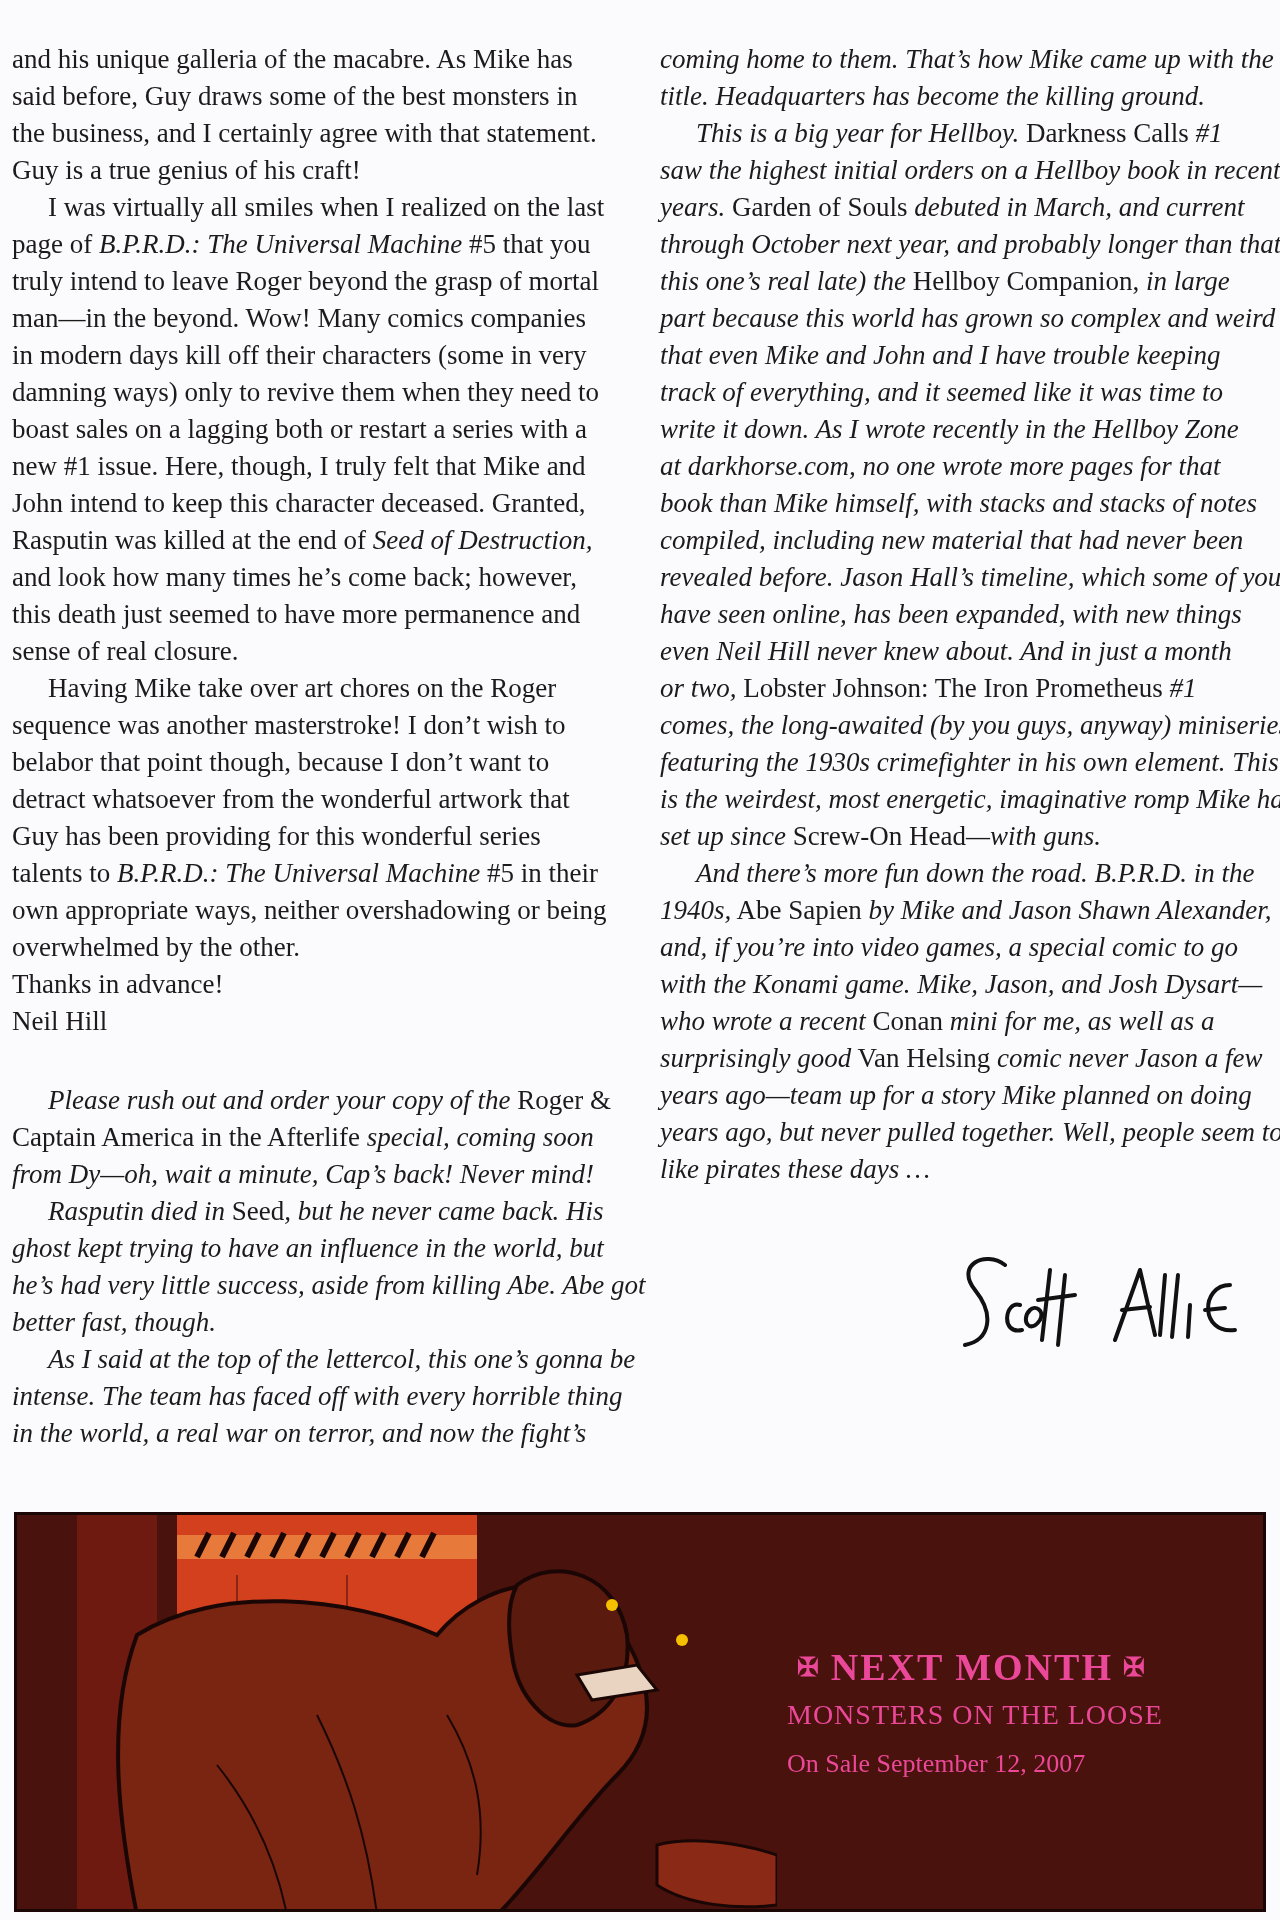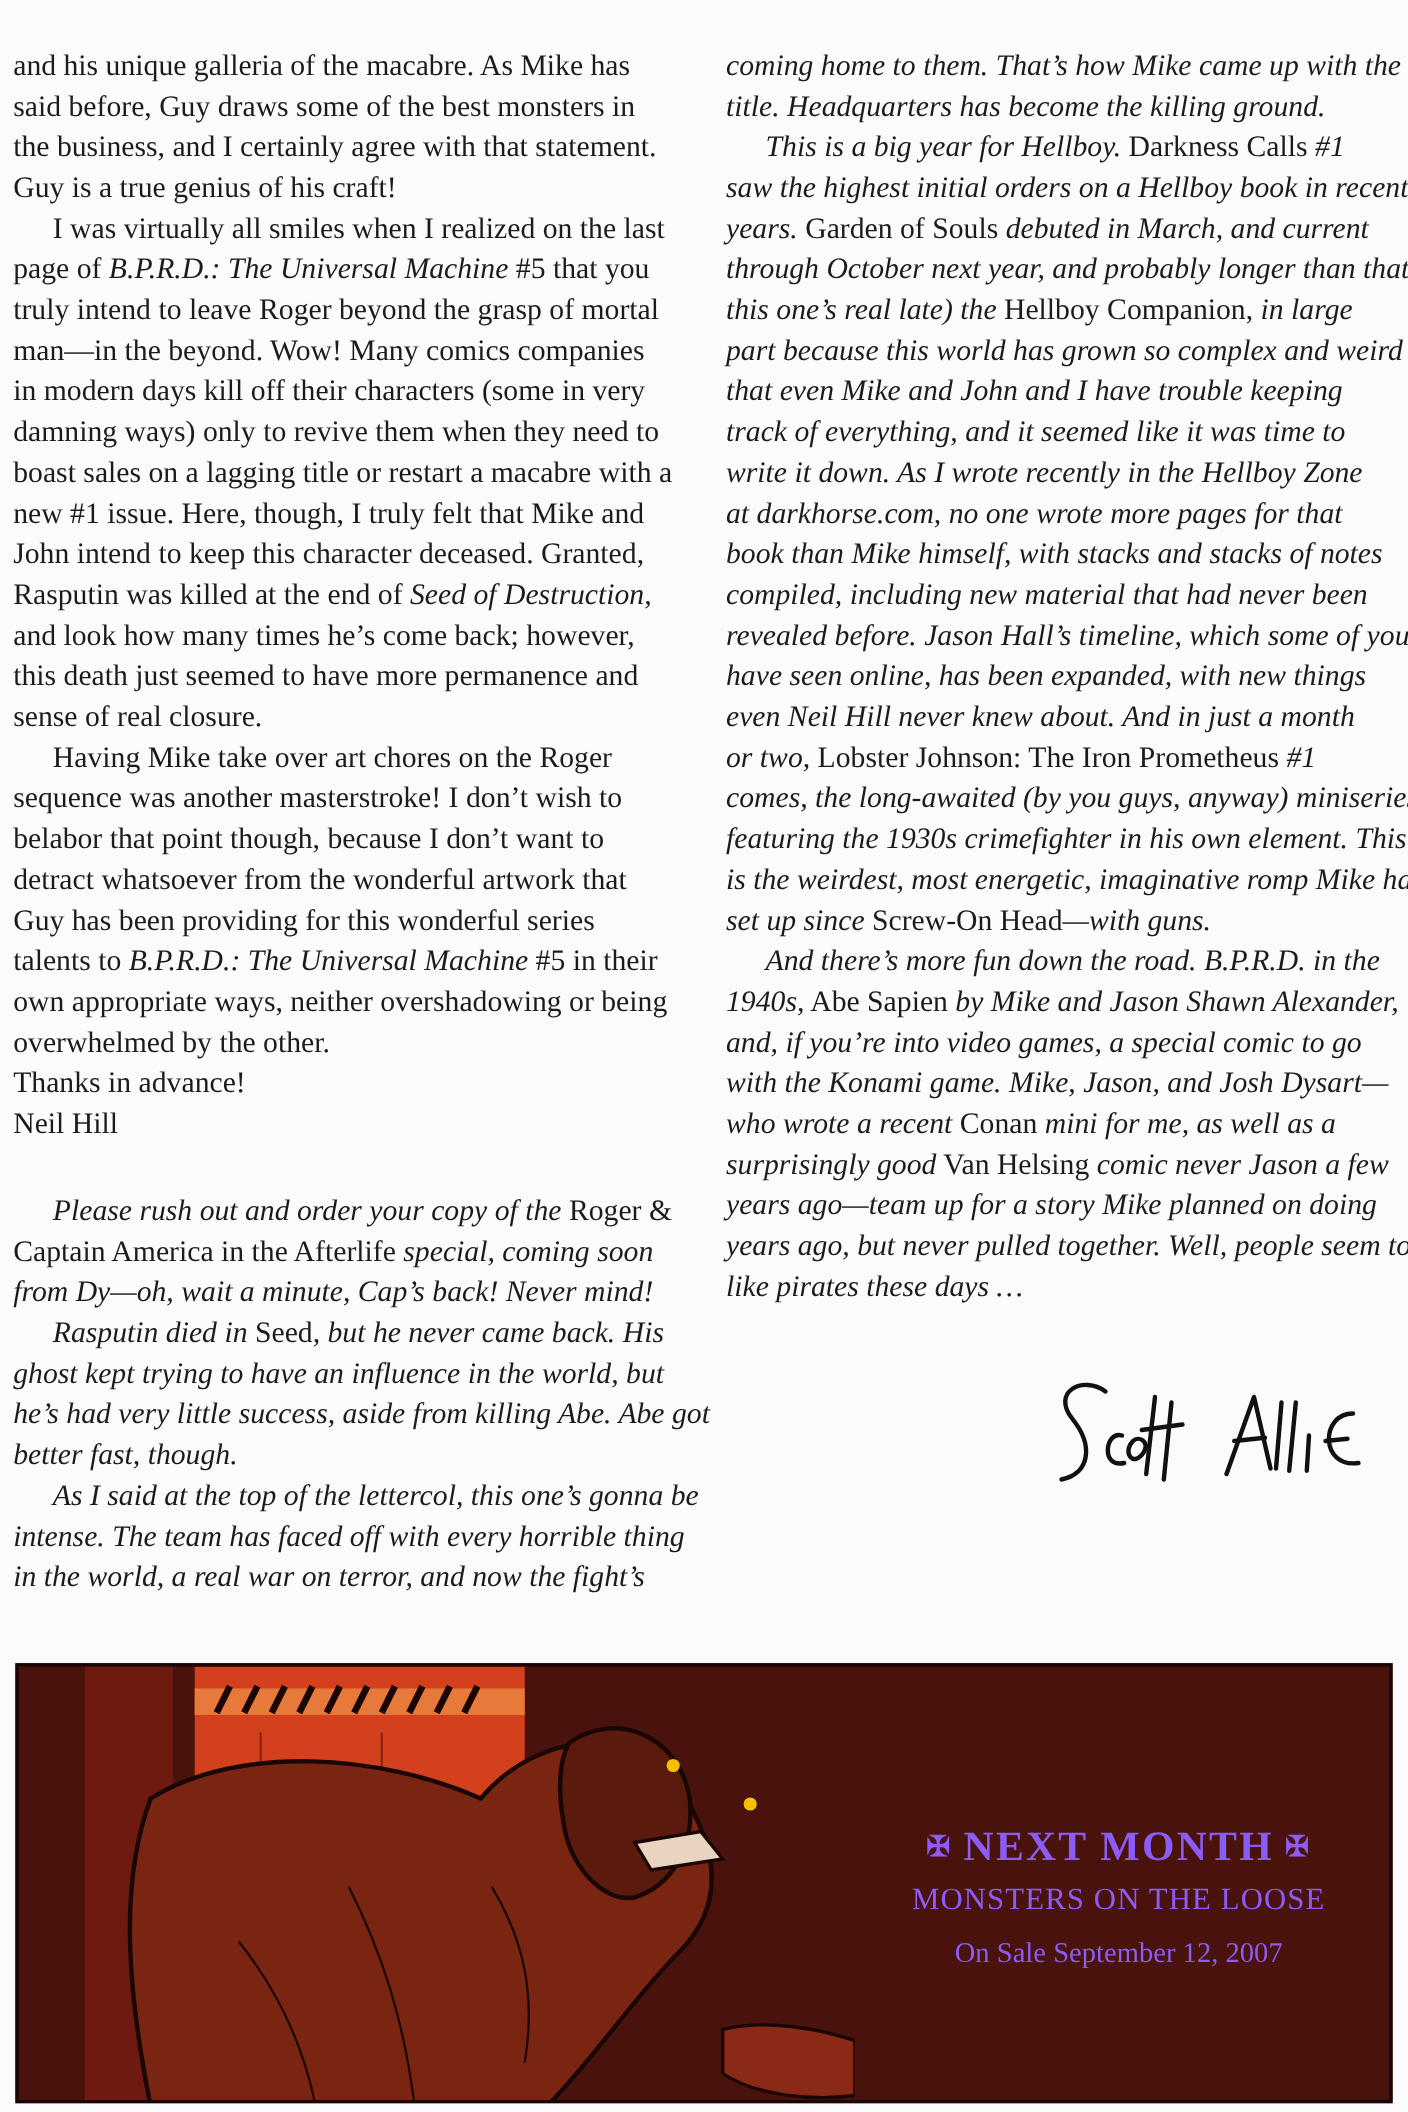--- a/index.html
+++ b/index.html
@@ -26,43 +26,43 @@
     position: absolute; left: 950px; top: 1245px; width: 300px; height: 120px;
   }
 
   .banner {
     position: absolute; left: 14px; top: 1512px; width: 1252px; height: 400px;
     background: #4a120c; border: 3px solid #1a0705; box-sizing: border-box;
     overflow: hidden;
   }
   .banner-art { position: absolute; left: 0; top: 0; width: 760px; height: 400px; }
   .banner-text {
-    position: absolute; left: 770px; top: 142px; width: 460px; text-align: center;
-    color: #8b5cf6;
+    position: absolute; left: 770px; top: 130px; width: 460px; text-align: left;
+    color: #ec4899;
   }
   .banner-headline { font-size: 38px; font-weight: bold; letter-spacing: 2px; }
   .banner-cross { font-size: 26px; margin: 0 10px; vertical-align: 4px; }
   .banner-title { font-size: 28px; margin-top: 10px; letter-spacing: 1px; }
   .banner-date { font-size: 26px; margin-top: 18px; }
 </style>
 </head>
 <body>
 
 <div class="col col-left" id="leftcol">
     <div class="line"><span>and his unique galleria of the macabre. As Mike has</span></div>
     <div class="line"><span>said before, Guy draws some of the best monsters in</span></div>
     <div class="line"><span>the business, and I certainly agree with that statement.</span></div>
     <div class="line"><span>Guy is a true genius of his craft!</span></div>
     <div class="line indent"><span>I was virtually all smiles when I realized on the last</span></div>
     <div class="line"><span>page of </span><span class="it">B.P.R.D.: The Universal Machine</span><span> #5 that you</span></div>
     <div class="line"><span>truly intend to leave Roger beyond the grasp of mortal</span></div>
     <div class="line"><span>man—in the beyond. Wow! Many comics companies</span></div>
     <div class="line"><span>in modern days kill off their characters (some in very</span></div>
     <div class="line"><span>damning ways) only to revive them when they need to</span></div>
-    <div class="line"><span>boast sales on a lagging title or restart a macabre with a</span></div>
+    <div class="line"><span>boast sales on a lagging both or restart a series with a</span></div>
     <div class="line"><span>new #1 issue.  Here, though, I truly felt that Mike and</span></div>
     <div class="line"><span>John intend to keep this character deceased.  Granted,</span></div>
     <div class="line"><span>Rasputin was killed at the end of </span><span class="it">Seed of Destruction,</span><span></span></div>
     <div class="line"><span>and look how many times he’s come back; however,</span></div>
     <div class="line"><span>this death just seemed to have more permanence and</span></div>
     <div class="line"><span>sense of real closure.</span></div>
     <div class="line indent"><span>Having Mike take over art chores on the Roger</span></div>
     <div class="line"><span>sequence was another masterstroke! I don’t wish to</span></div>
     <div class="line"><span>belabor that point though, because I don’t want to</span></div>
     <div class="line"><span>detract whatsoever from the wonderful artwork that</span></div>

